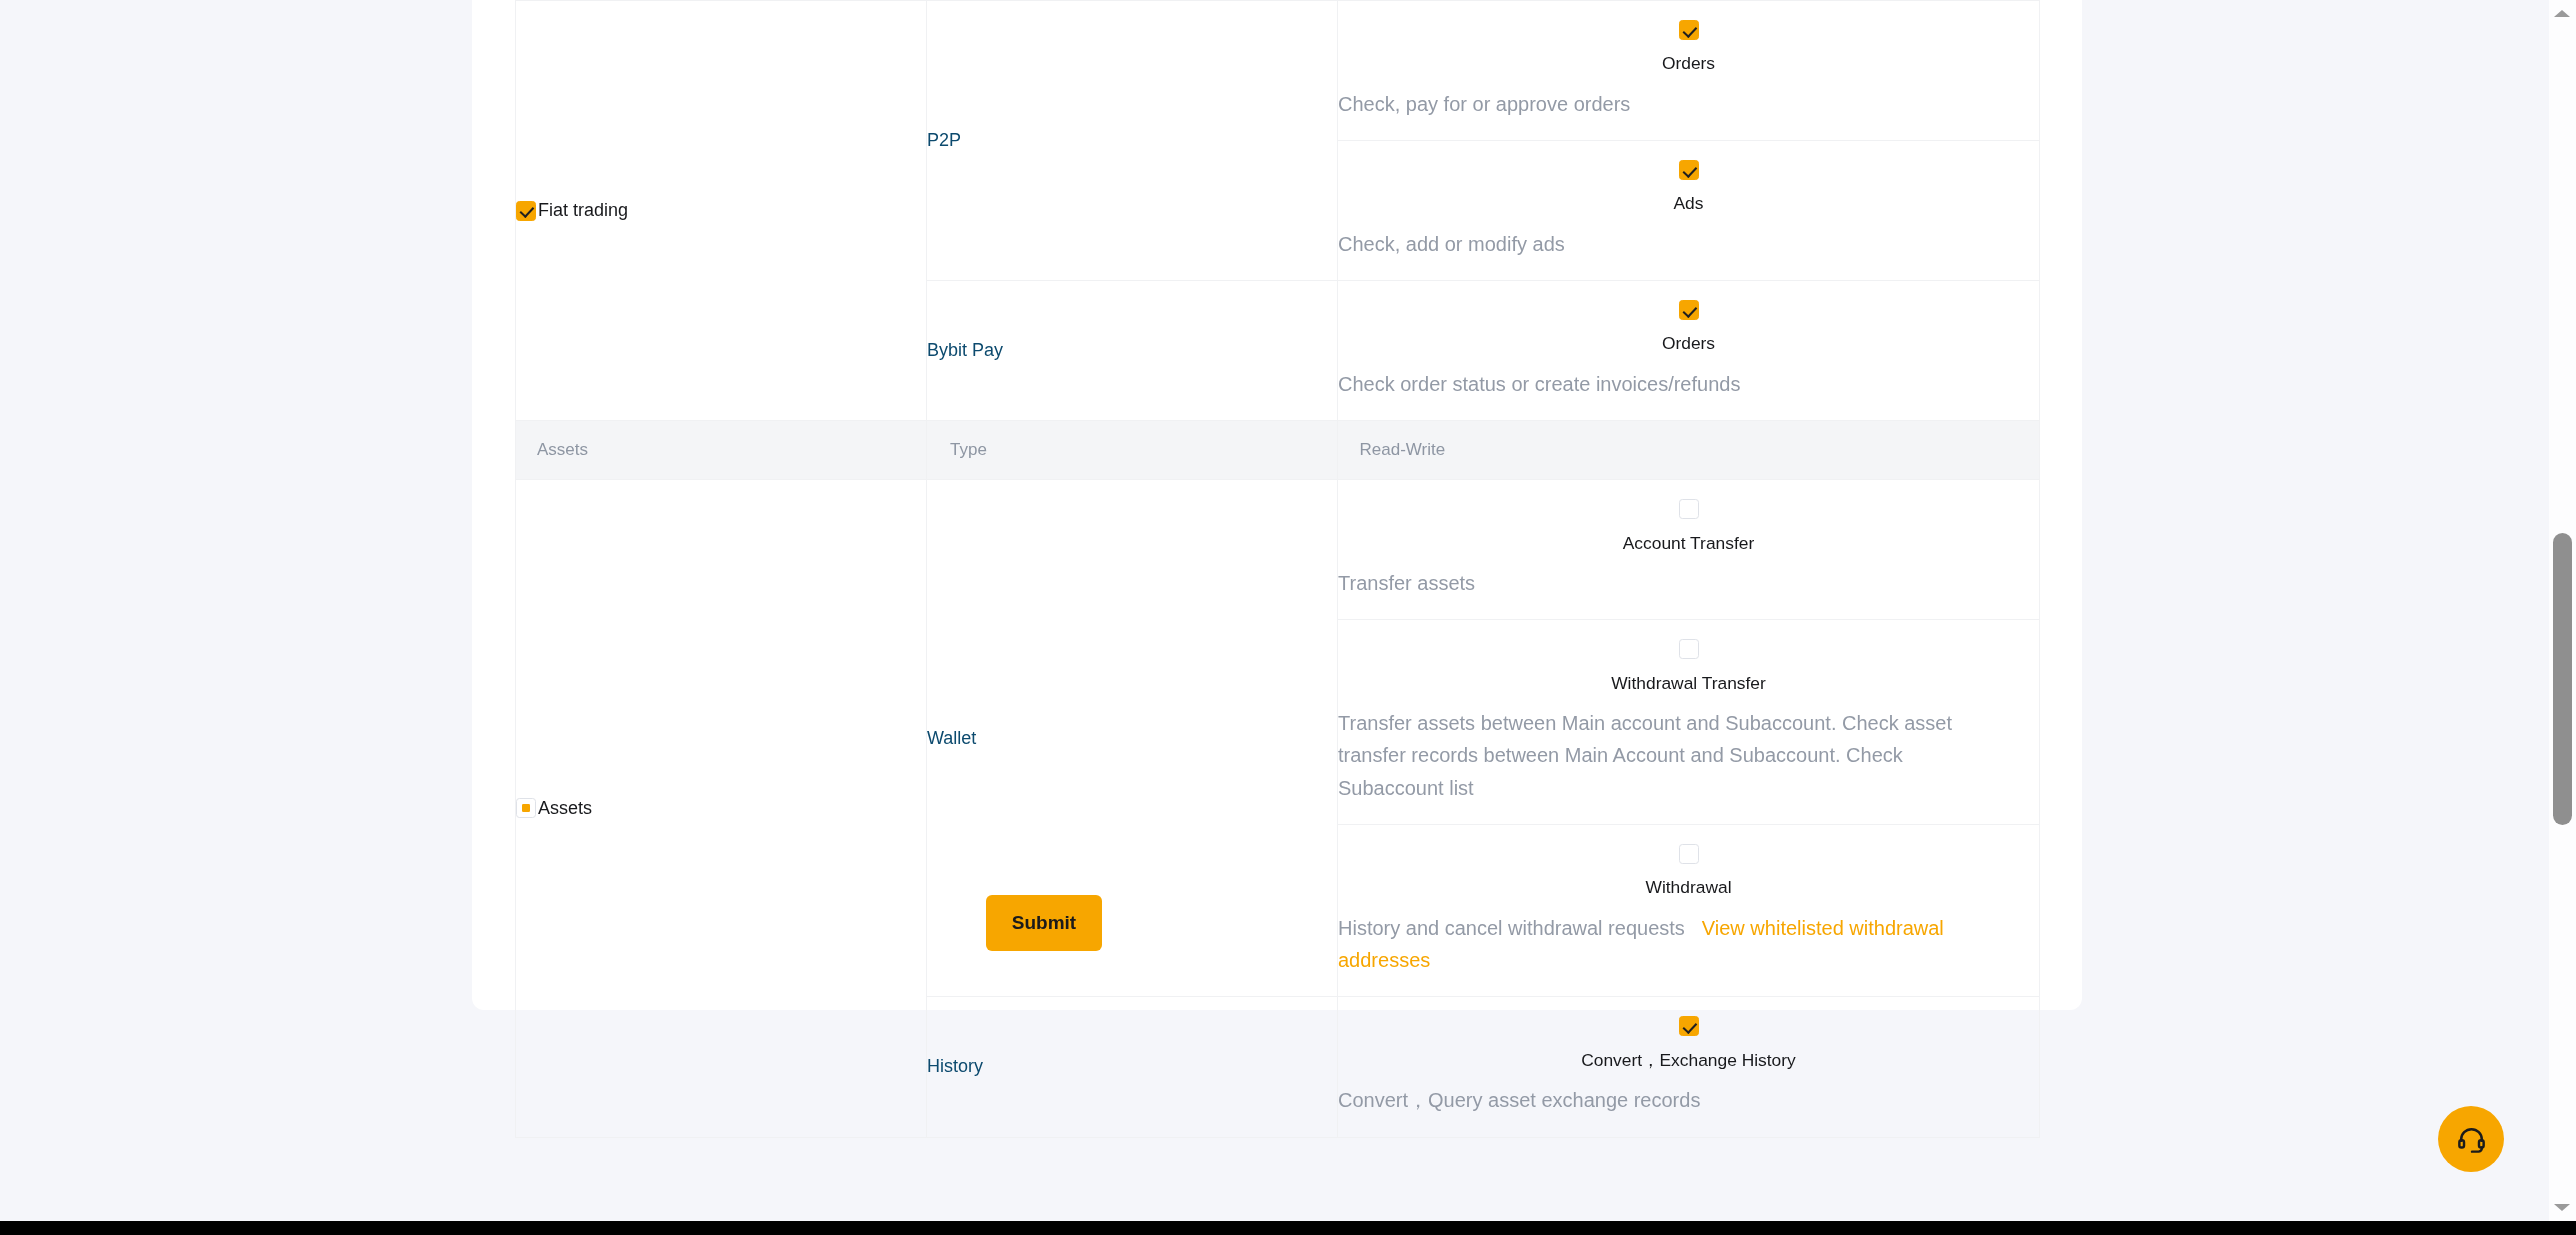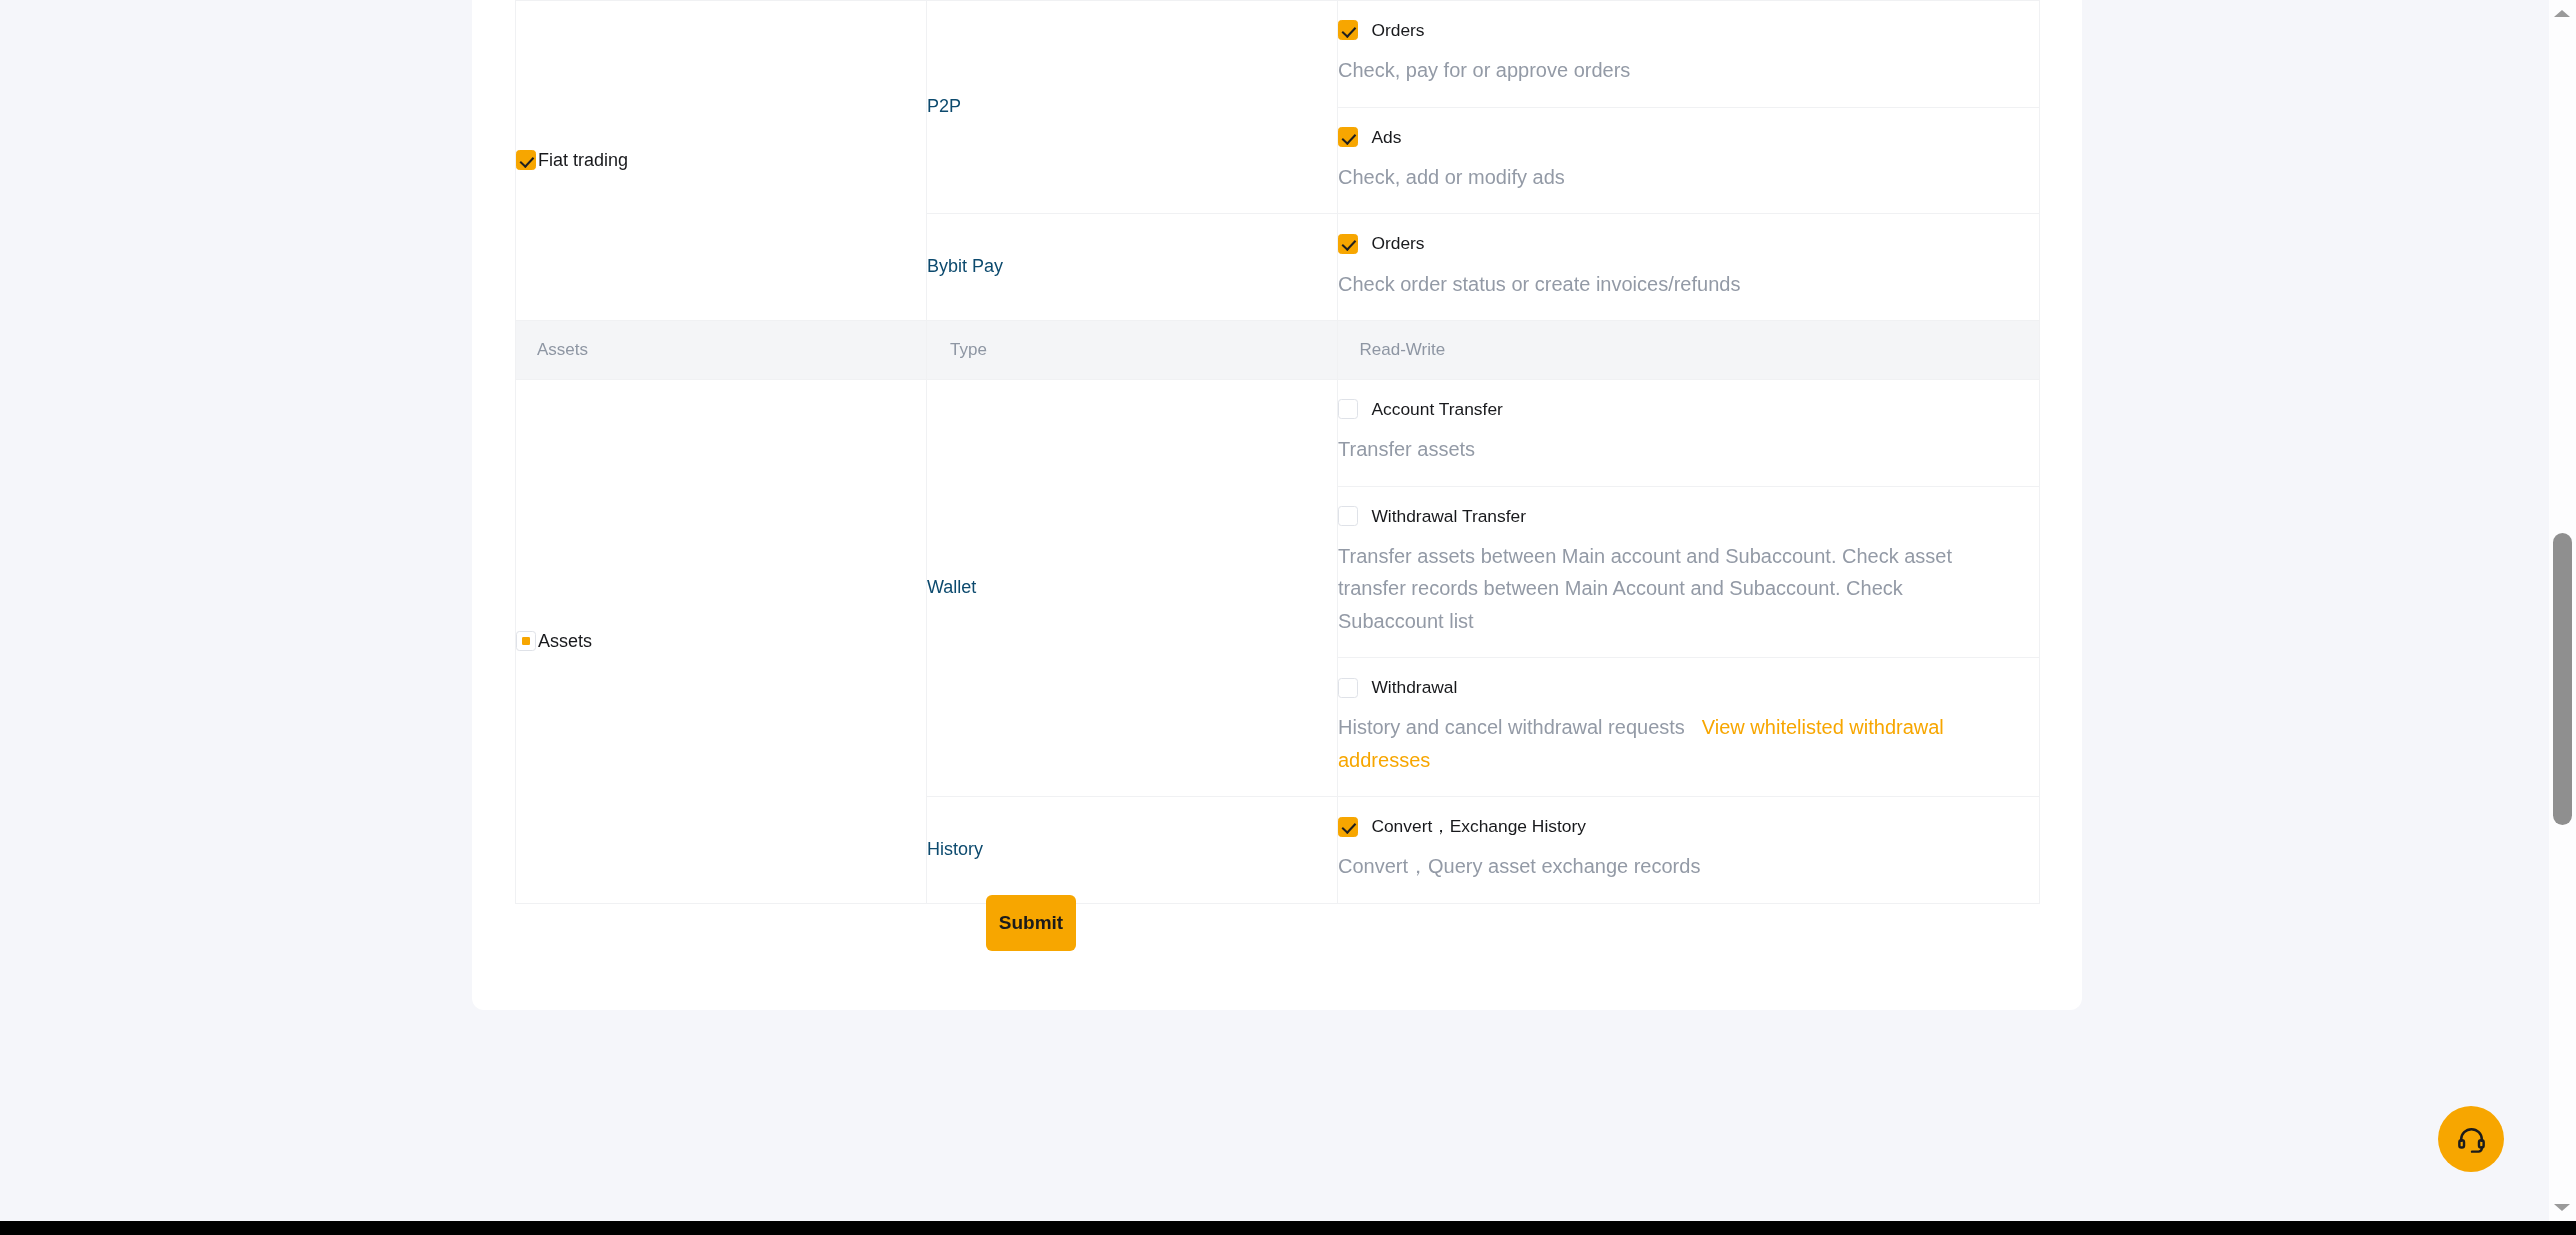--- a/index.html
+++ b/index.html
@@ -99,20 +99,21 @@
     vertical-align: middle;
   }
   .rw-block {
     padding: 19px 0 20px 0;
   }
   .rw-head {
     display: flex;
     align-items: center;
     gap: 13.4px;
     margin-bottom: 13.4px;
+    flex-direction: column;
   }
   .rw-name {
     font-size: 17.4px;
     color: #18191c;
     line-height: 1.2;
     white-space: nowrap;
   }
   .rw-desc {
     font-size: 20px;
     color: #939aa6;
@@ -181,21 +182,21 @@
   
   .submit-wrap {
     position: absolute;
     left: 514px;
     top: 922px;
   }
   .submit-btn {
     display: inline-flex;
     align-items: center;
     justify-content: center;
-    width: 90px;
+    width: 116px;
     height: 56px;
     background: #f7a600;
     color: #1b1b1b;
     border: none;
     border-radius: 6px;
     font-family: "Liberation Sans", sans-serif;
     font-size: 19px;
     font-weight: bold;
     cursor: pointer;
   }

